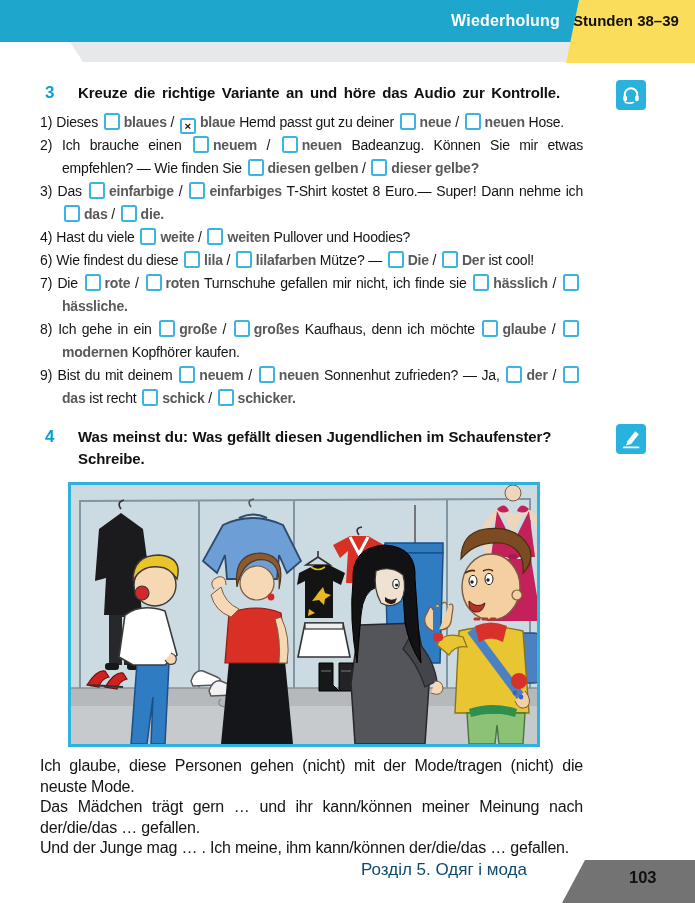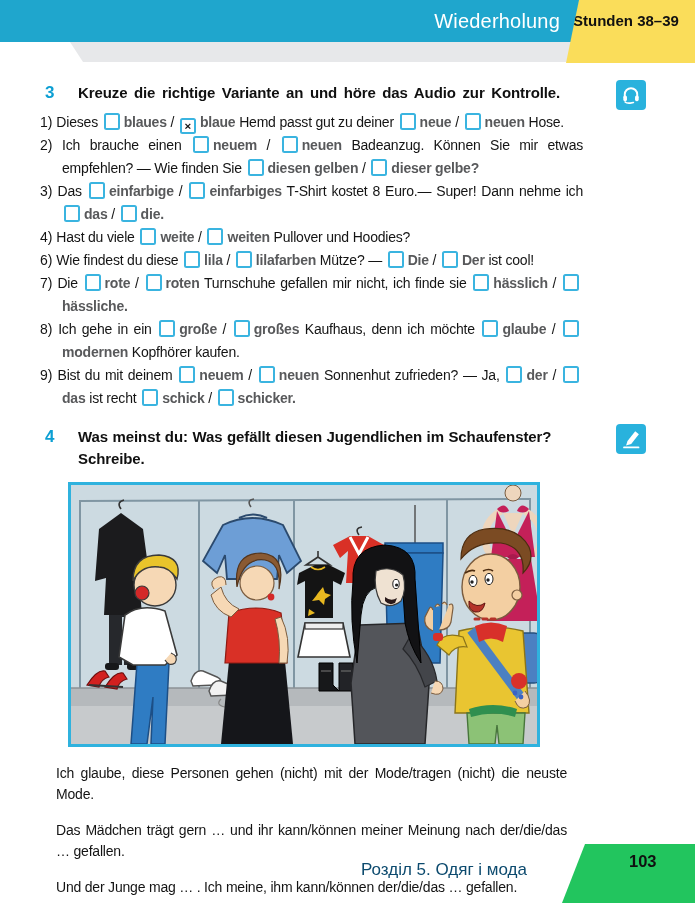--- a/index.html
+++ b/index.html
@@ -4,21 +4,21 @@
 <style>
   html,body { margin:0; padding:0; }
   body {
     width:695px; height:903px; position:relative; overflow:hidden;
     background:#ffffff; font-family:"Liberation Sans", sans-serif;
     -webkit-font-smoothing:antialiased;
   }
   
   .topbar { position:absolute; top:0; left:0; width:695px; height:42px; background:#1fa6cd; }
   .topbar-label { position:absolute; top:0; right:135px; line-height:42px; color:#ffffff;
-    font-weight:normal; font-size:20px; letter-spacing:0.2px; }
+    font-weight:bold; font-size:16px; letter-spacing:0.2px; }
   .graystrip { position:absolute; top:42px; left:70px; width:625px; height:20px; background:#e7e8ea;
     clip-path:polygon(0 0,100% 0,100% 100%,13px 100%); }
   .corner-top { position:absolute; top:0; left:563px; width:132px; height:63px; background:#fadd5a;
     clip-path:polygon(16px 0,100% 0,100% 100%,3px 100%); }
   .corner-top-label { padding-left:10px; padding-right:14px; line-height:42px;
     font-weight:bold; font-size:15px; color:#101010; }
   
   .main { position:absolute; top:62px; left:0; width:695px; }
   .ex-header { position:relative; display:flex; margin:20px 49px 0 45px; align-items:flex-start; }
   .ex-header.second { margin-top:16px; }
@@ -34,23 +34,23 @@
   .inum { letter-spacing:0; }
   .opt { font-weight:bold; color:#58595b; }
   .cb { display:inline-block; width:12px; height:12.5px; border:2.4px solid #3ab4e0; border-radius:2.5px;
     background:#ffffff; vertical-align:-2.5px; margin:0 4px 0 2px; text-indent:0; text-align:center;
     line-height:12px; font-weight:bold; font-size:11.5px; color:#101010; }
   
   .illus { margin:12px 0 0 68px; width:466px; height:259px; border:3px solid #2fb2de; background:#ccdae1; }
   .illus svg { display:block; }
   
   .paras { margin:9px 112px 0 40px; width:543px; }
-  .paras p { margin:16px; font-size:14px; line-height:20.6px; text-align:justify; color:#141414; letter-spacing:-0.2px; }
-  
-  .corner-bottom { position:absolute; bottom:0; left:562px; width:133px; height:59px; background:#22c55e;
+  .paras p { margin:0; font-size:16px; line-height:20.6px; text-align:justify; color:#141414; letter-spacing:-0.2px; }
+  
+  .corner-bottom { position:absolute; bottom:0; left:562px; width:133px; height:43px; background:#737373;
     clip-path:polygon(23px 0,100% 0,100% 100%,0 100%); }
   .page-num { position:absolute; left:67px; top:8px; font-weight:bold; font-size:16.5px; color:#101010; }
   .chapter { position:absolute; right:168px; bottom:23px; font-size:17px; color:#0c4a6e; }
 </style>
 </head>
 <body>
 
 <div class="topbar">
   <span class="topbar-label">Wiederholung</span>
 </div>

